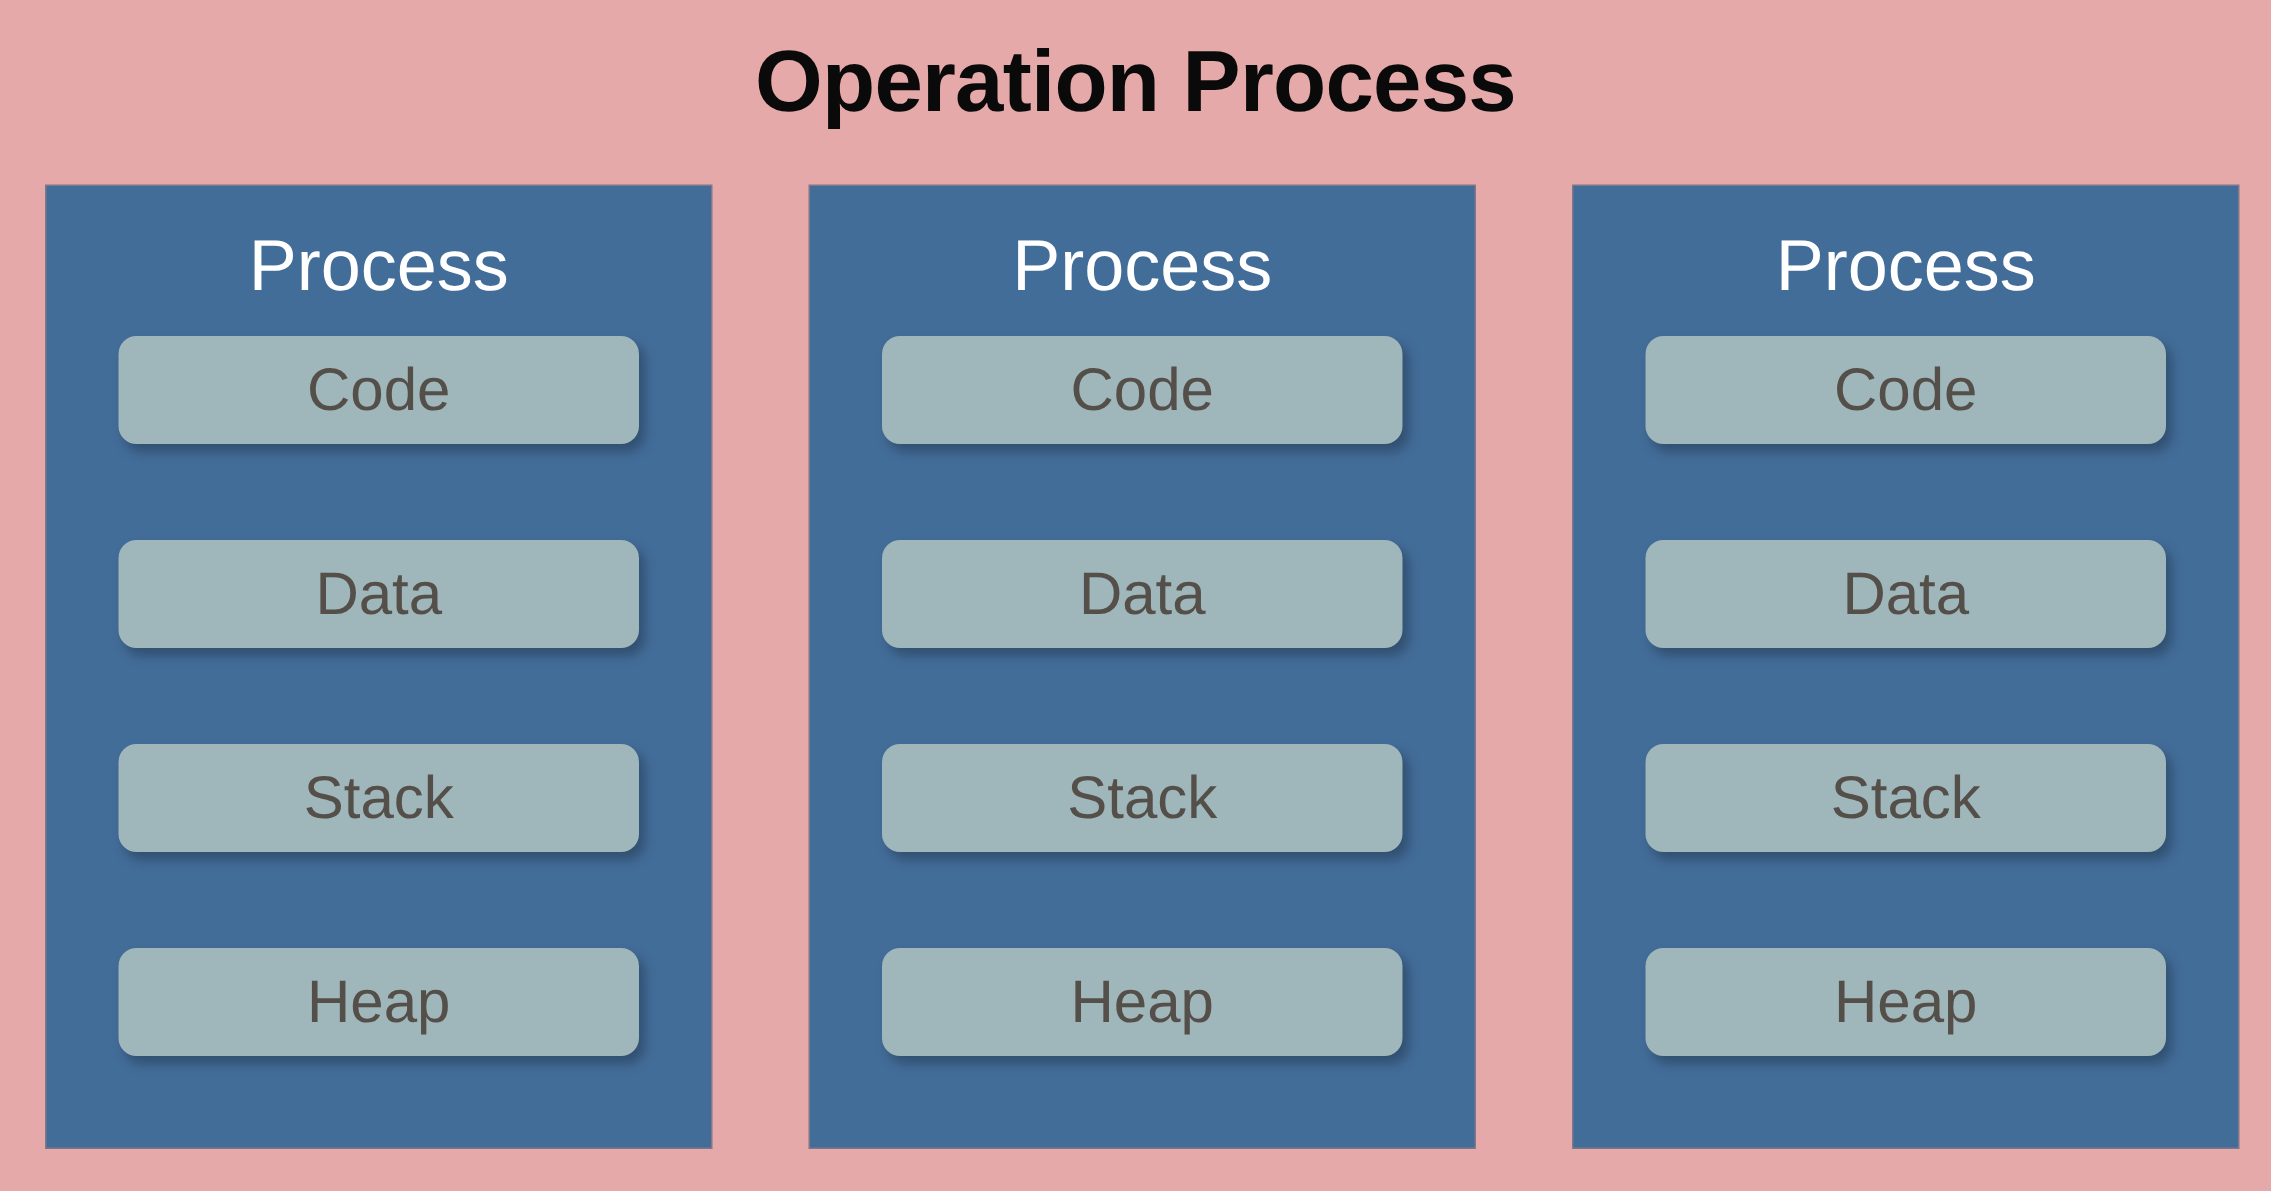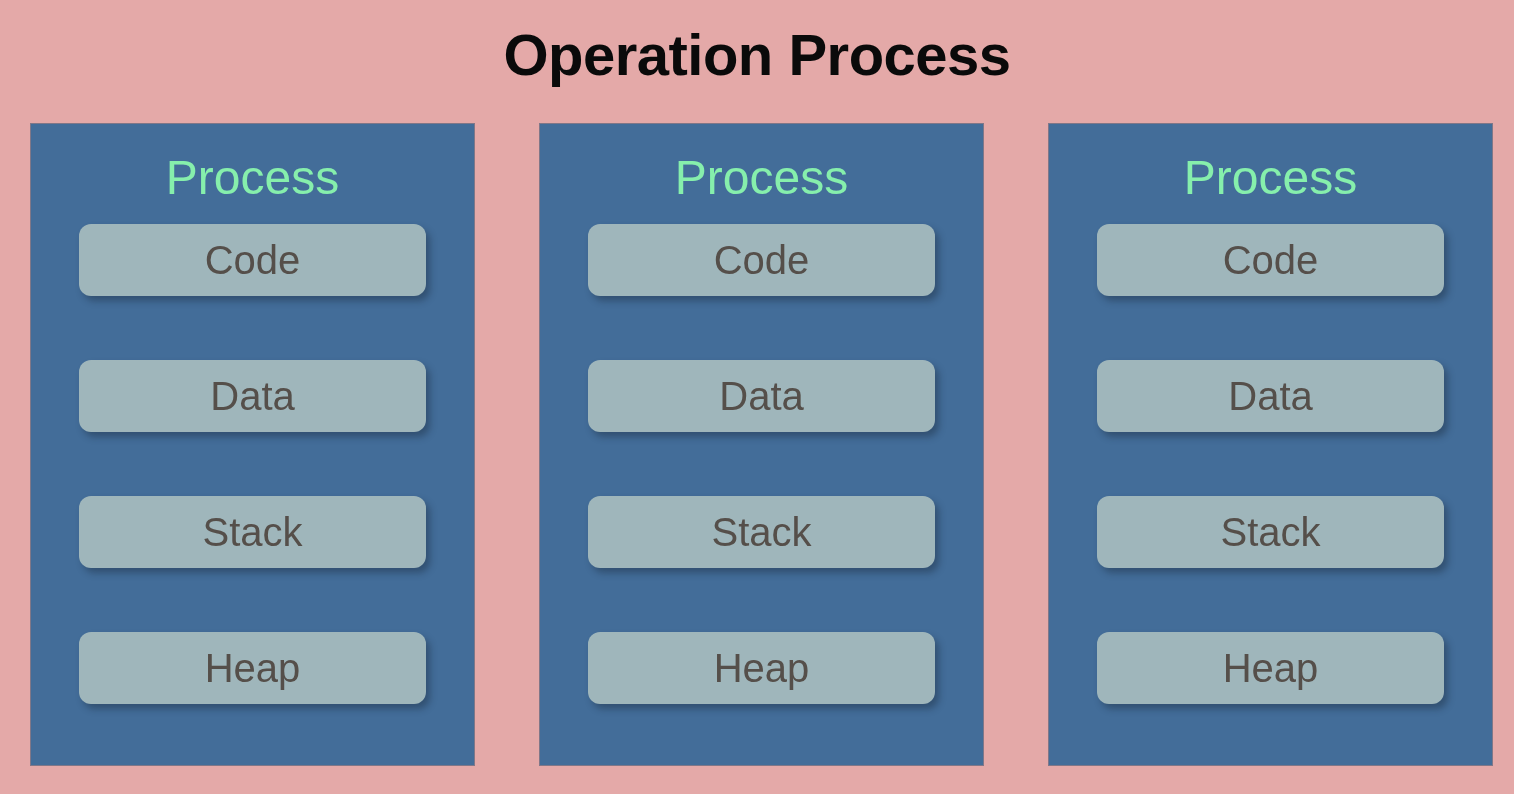--- a/index.html
+++ b/index.html
@@ -61,21 +61,21 @@
     align-items: center;
     padding: 0;
   }
 
   .process-heading {
     margin-top: 22px;
     margin-bottom: 0;
     font-size: 48px;
     font-weight: normal;
     line-height: 64px;
-    color: #86efac;
+    color: #ffffff;
     text-align: center;
     white-space: nowrap;
   }
 
   .segment-list {
     margin-top: 14px;
     width: 100%;
     display: flex;
     flex-direction: column;
     align-items: center;

